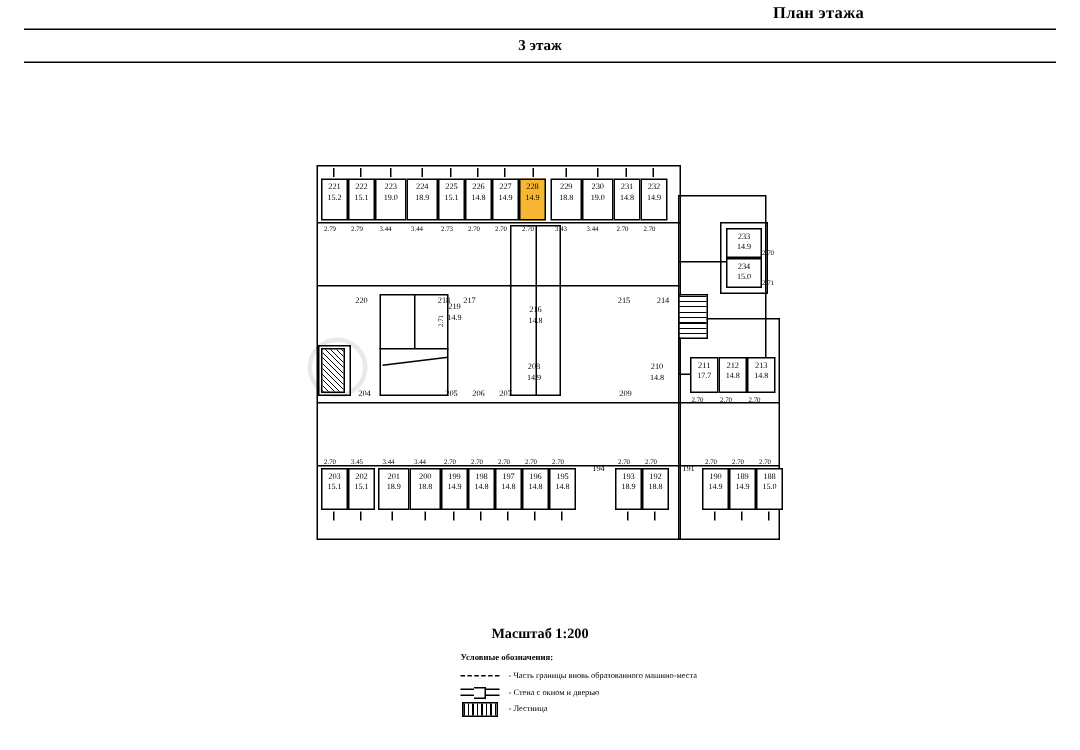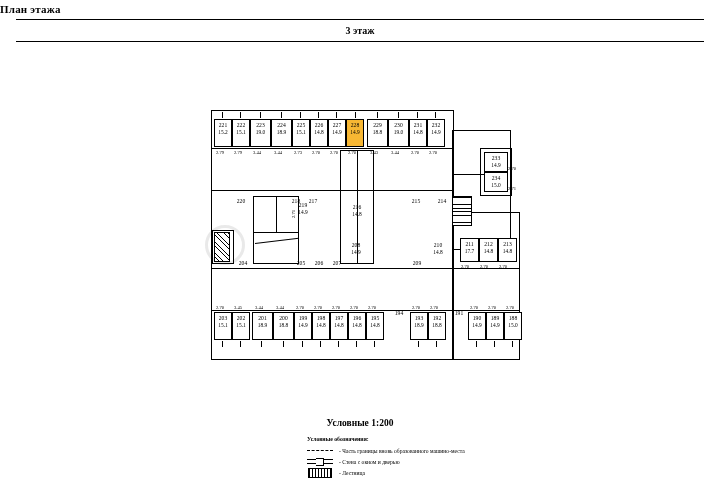--- a/index.html
+++ b/index.html
@@ -17,21 +17,21 @@
   }
   .page {
     position: absolute;
     inset: 0;
   }
   .title {
     position: absolute;
     top: 3px;
     left: 0;
     width: 576px;
-    text-align: left;
+    text-align: right;
     font-size: 11px;
     font-weight: bold;
     letter-spacing: 0.2px;
   }
   .title-rule {
     position: absolute;
     top: 19px;
     left: 16px;
     width: 688px;
     height: 1px;
@@ -498,21 +498,21 @@
     <div class="thinv" style="left:476px; top:341px; height:6px;"></div>
     <div class="thinv" style="left:494px; top:341px; height:6px;"></div>
     <div class="thinv" style="left:512px; top:341px; height:6px;"></div>
 
     <div class="thin" style="left:212px; top:190px; width:242px;"></div>
     <div class="thin" style="left:212px; top:268px; width:308px;"></div>
     <div class="thin" style="left:212px; top:148px; width:242px;"></div>
     <div class="thin" style="left:212px; top:310px; width:308px;"></div>
   </div>
 
-  <div class="scale-label">Условные 1:200</div>
+  <div class="scale-label">Масштаб 1:200</div>
 
   <div class="legend">
     <div class="legend-title">Условные обозначения:</div>
     <div class="legend-row">
       <span class="legend-key">
           <span class="key-dashed"></span>
         </span>
       <span class="legend-text">- Часть границы вновь образованного машино-места</span>
     </div>
     <div class="legend-row">

